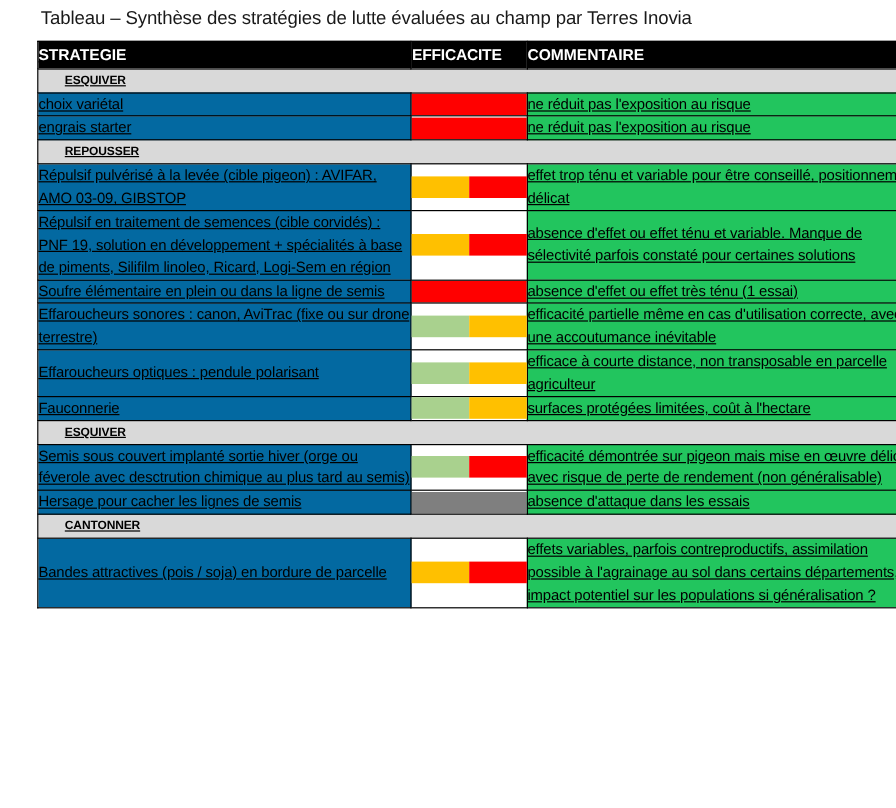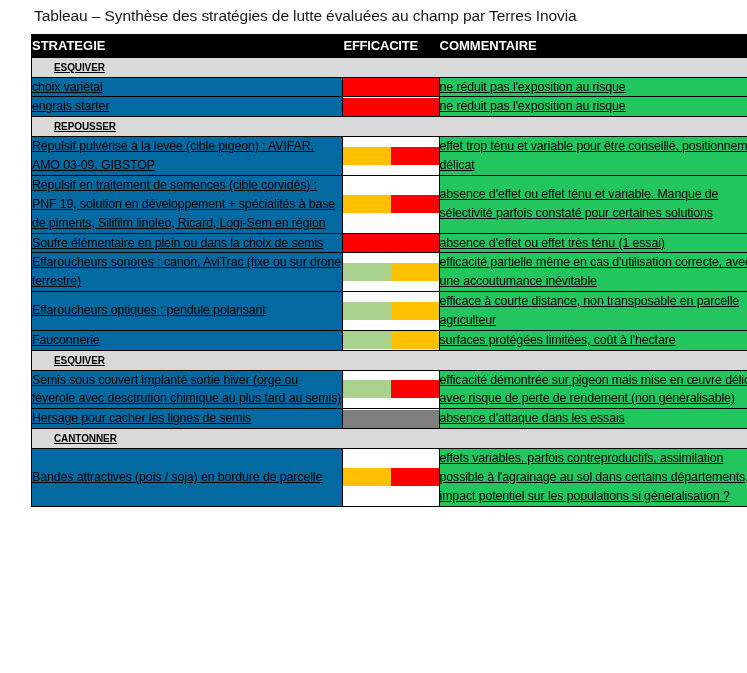--- a/index.html
+++ b/index.html
@@ -155,21 +155,21 @@
           <td class="cell-strategy">Répulsif en traitement de semences (cible corvidés) : PNF 19, solution en développement + spécialités à base de piments, Silifilm linoleo, Ricard, Logi-Sem en région</td>
           <td class="cell-efficacy">
             <div class="efficacy-split">
               <div class="efficacy-half" style="background: rgb(255, 192, 0);"></div>
               <div class="efficacy-half" style="background: rgb(255, 0, 0);"></div>
             </div>
           </td>
           <td class="cell-comment">absence d'effet ou effet ténu et variable. Manque de sélectivité parfois constaté pour certaines solutions</td>
         </tr>
         <tr class="data-row">
-          <td class="cell-strategy">Soufre élémentaire en plein ou dans la choix de semis</td>
+          <td class="cell-strategy">Soufre élémentaire en plein ou dans la ligne de semis</td>
           <td class="cell-efficacy">
             <div class="efficacy-full" style="background: rgb(255, 0, 0);"></div>
           </td>
           <td class="cell-comment">absence d'effet ou effet très ténu (1 essai)</td>
         </tr>
         <tr class="data-row">
           <td class="cell-strategy">Effaroucheurs sonores : canon, AviTrac (fixe ou sur drone terrestre)</td>
           <td class="cell-efficacy">
             <div class="efficacy-split">
               <div class="efficacy-half" style="background: rgb(169, 209, 142);"></div>

